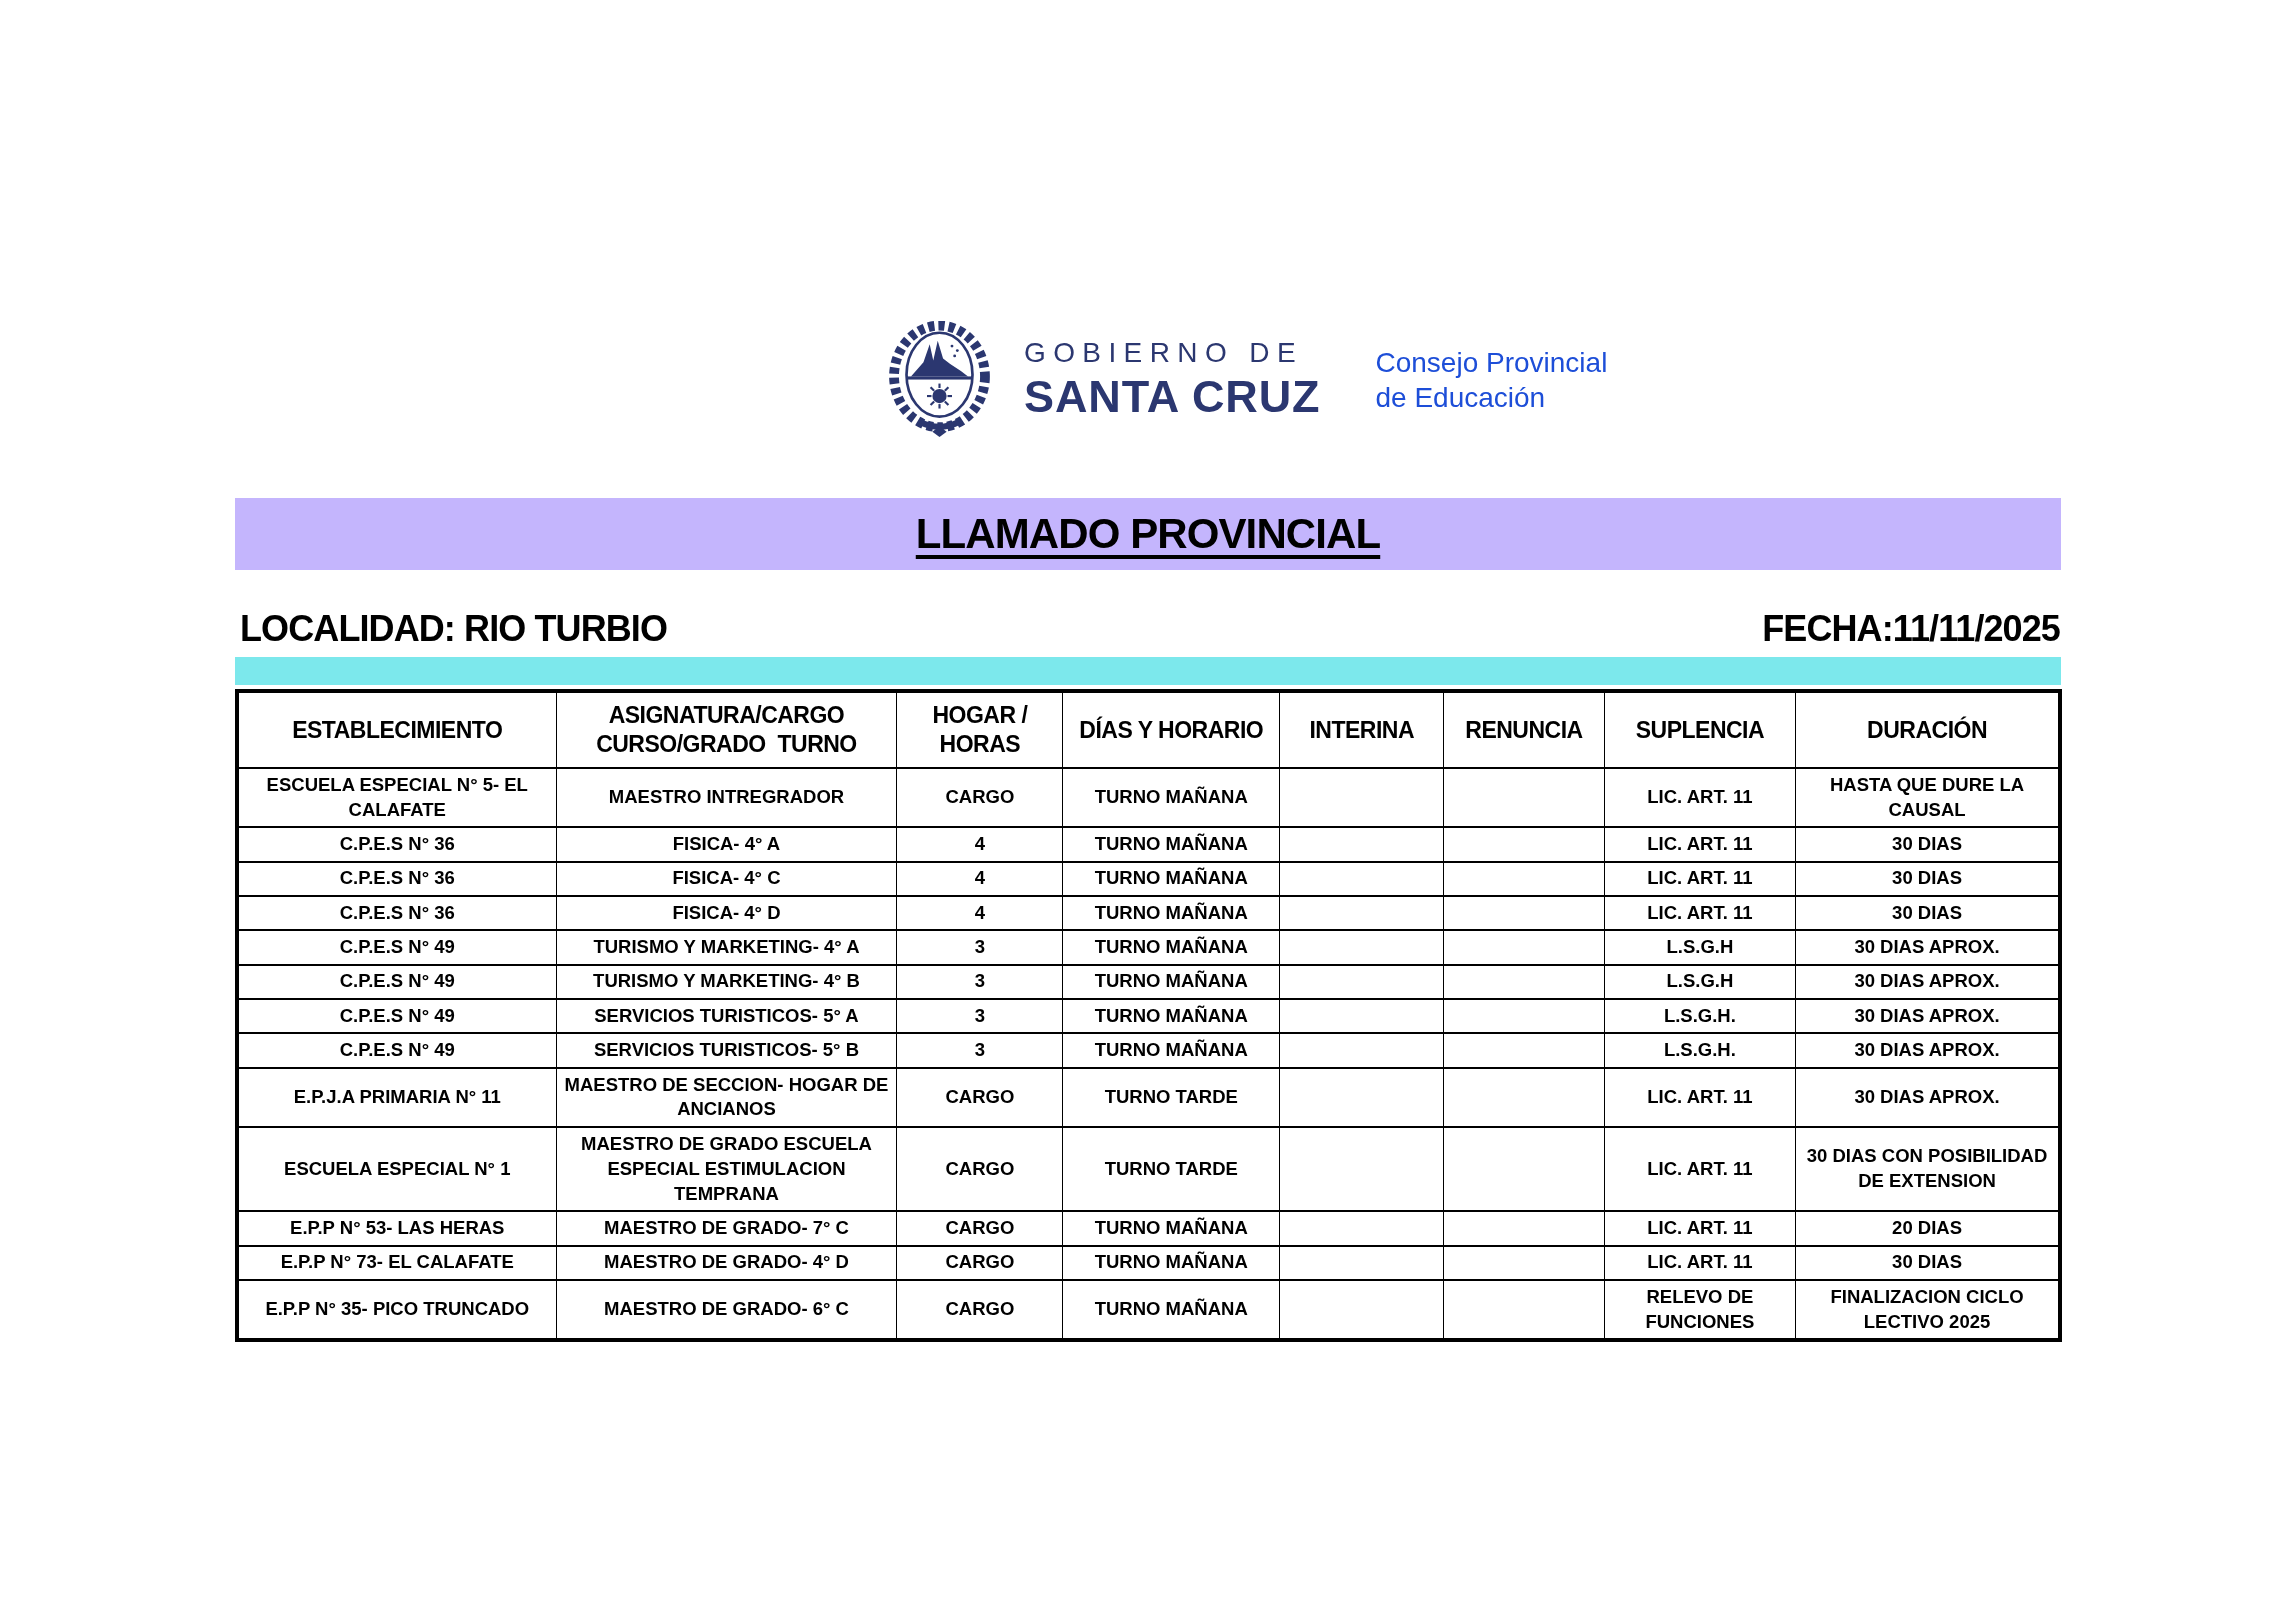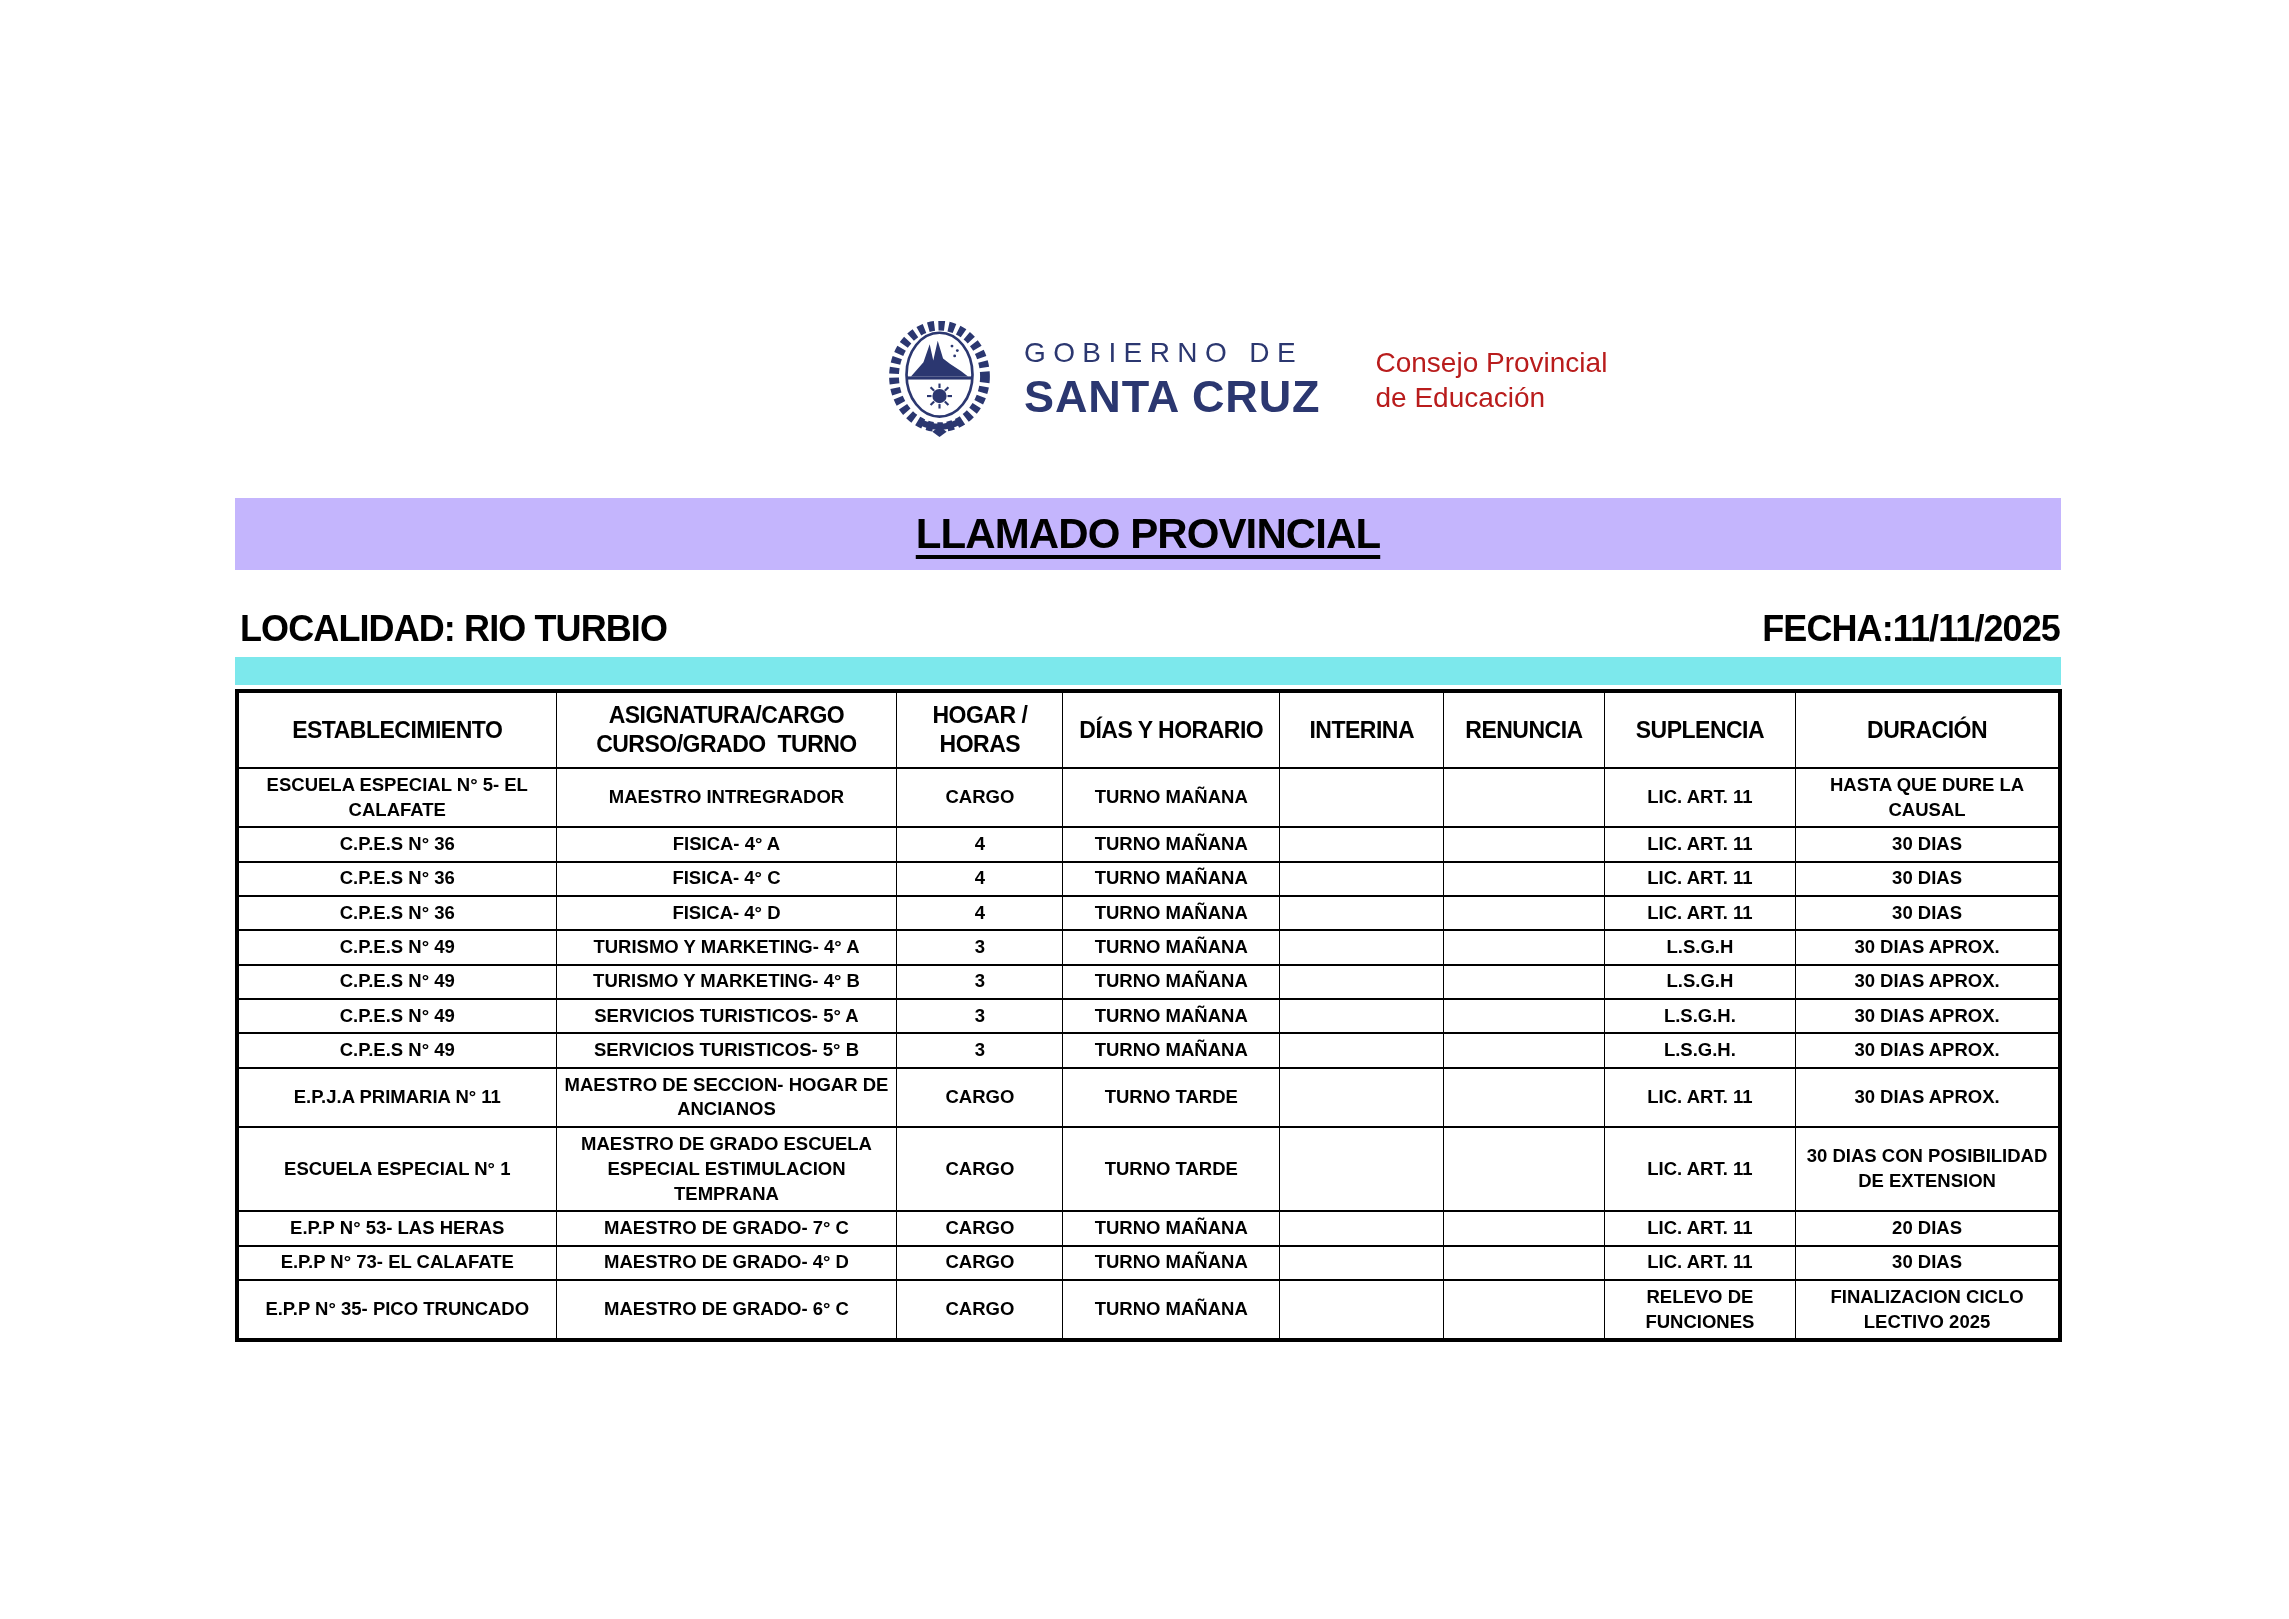--- a/index.html
+++ b/index.html
@@ -8,21 +8,21 @@
     width:2290px; height:1620px; position:relative;
     font-family:"Liberation Sans", sans-serif; color:#000;
   }
 
   
   .logo-header { position:absolute; left:886px; top:321px; display:flex; align-items:center; }
   .emblem { width:107px; height:118px; flex:0 0 auto; }
   .gob-text { margin-left:31px; color:#2B3770; }
   .gob-line1 { font-size:28px; letter-spacing:7.4px; font-weight:400; white-space:nowrap; }
   .gob-line2 { font-size:45px; font-weight:800; letter-spacing:0.9px; white-space:nowrap; margin-top:1.8px; }
-  .consejo-text { margin-left:55px; color:#b91c1c; font-size:28px; line-height:1.25; font-weight:400; }
+  .consejo-text { margin-left:55px; color:#1d4ed8; font-size:28px; line-height:1.25; font-weight:400; }
 
   
   .banner {
     position:absolute; left:235px; top:498px; width:1826px; height:72px;
     background:#c4b5fd; display:flex; align-items:center; justify-content:center;
   }
   .banner .title {
     font-size:42px; font-weight:bold; letter-spacing:-0.9px;
     text-decoration:underline; text-decoration-thickness:3.7px; text-underline-offset:6.5px;
   }

